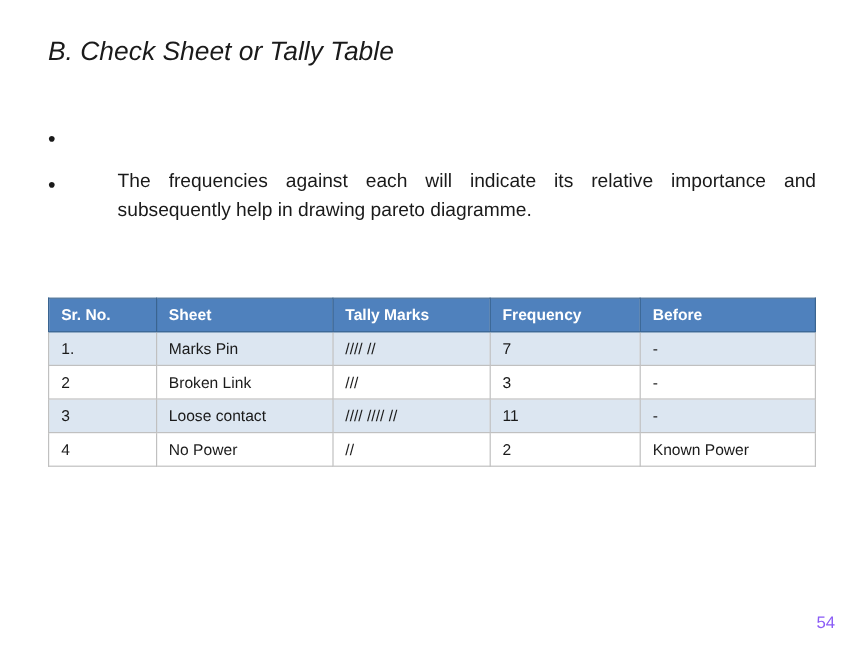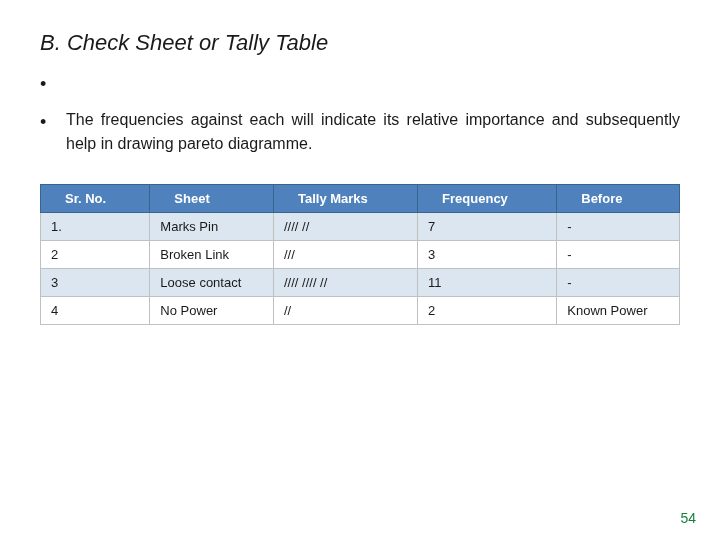--- a/index.html
+++ b/index.html
@@ -1,18 +1,19 @@
 <!DOCTYPE html>
 <html><head>
   <meta charset="utf-8">
   <style>
     * {
       margin: 0;
       padding: 0;
       box-sizing: border-box;
+      gap: 32px;
     }
 
     body {
       width: 720px;
       height: 540px;
       background: #ffffff;
       font-family: Arial, sans-serif;
       position: relative;
       overflow: hidden;
     }
@@ -60,21 +61,21 @@
 
     .tally-table {
       width: 100%;
       border-collapse: collapse;
       font-size: 13px;
     }
 
     .tally-table th {
       background-color: #4f81bd;
       color: #ffffff;
-      padding: 6px 24px;
+      padding: 6px 10px;
       text-align: left;
       font-weight: 600;
       border: 1px solid #3a6490;
     }
 
     .tally-table td {
       padding: 6px 10px;
       border: 1px solid #c0c0c0;
       color: #1a1a1a;
     }
@@ -85,21 +86,21 @@
 
     .tally-table tr:nth-child(even) td {
       background-color: #ffffff;
     }
 
     .page-number {
       position: absolute;
       bottom: 14px;
       right: 24px;
       font-size: 14px;
-      color: #15803d;
+      color: #8b5cf6;
     }
   </style>
 </head>
 <body>
 
 <div class="page-container">
 
   <div class="section-title">B. Check Sheet or Tally Table</div>
 
   <div class="bullet-points">

